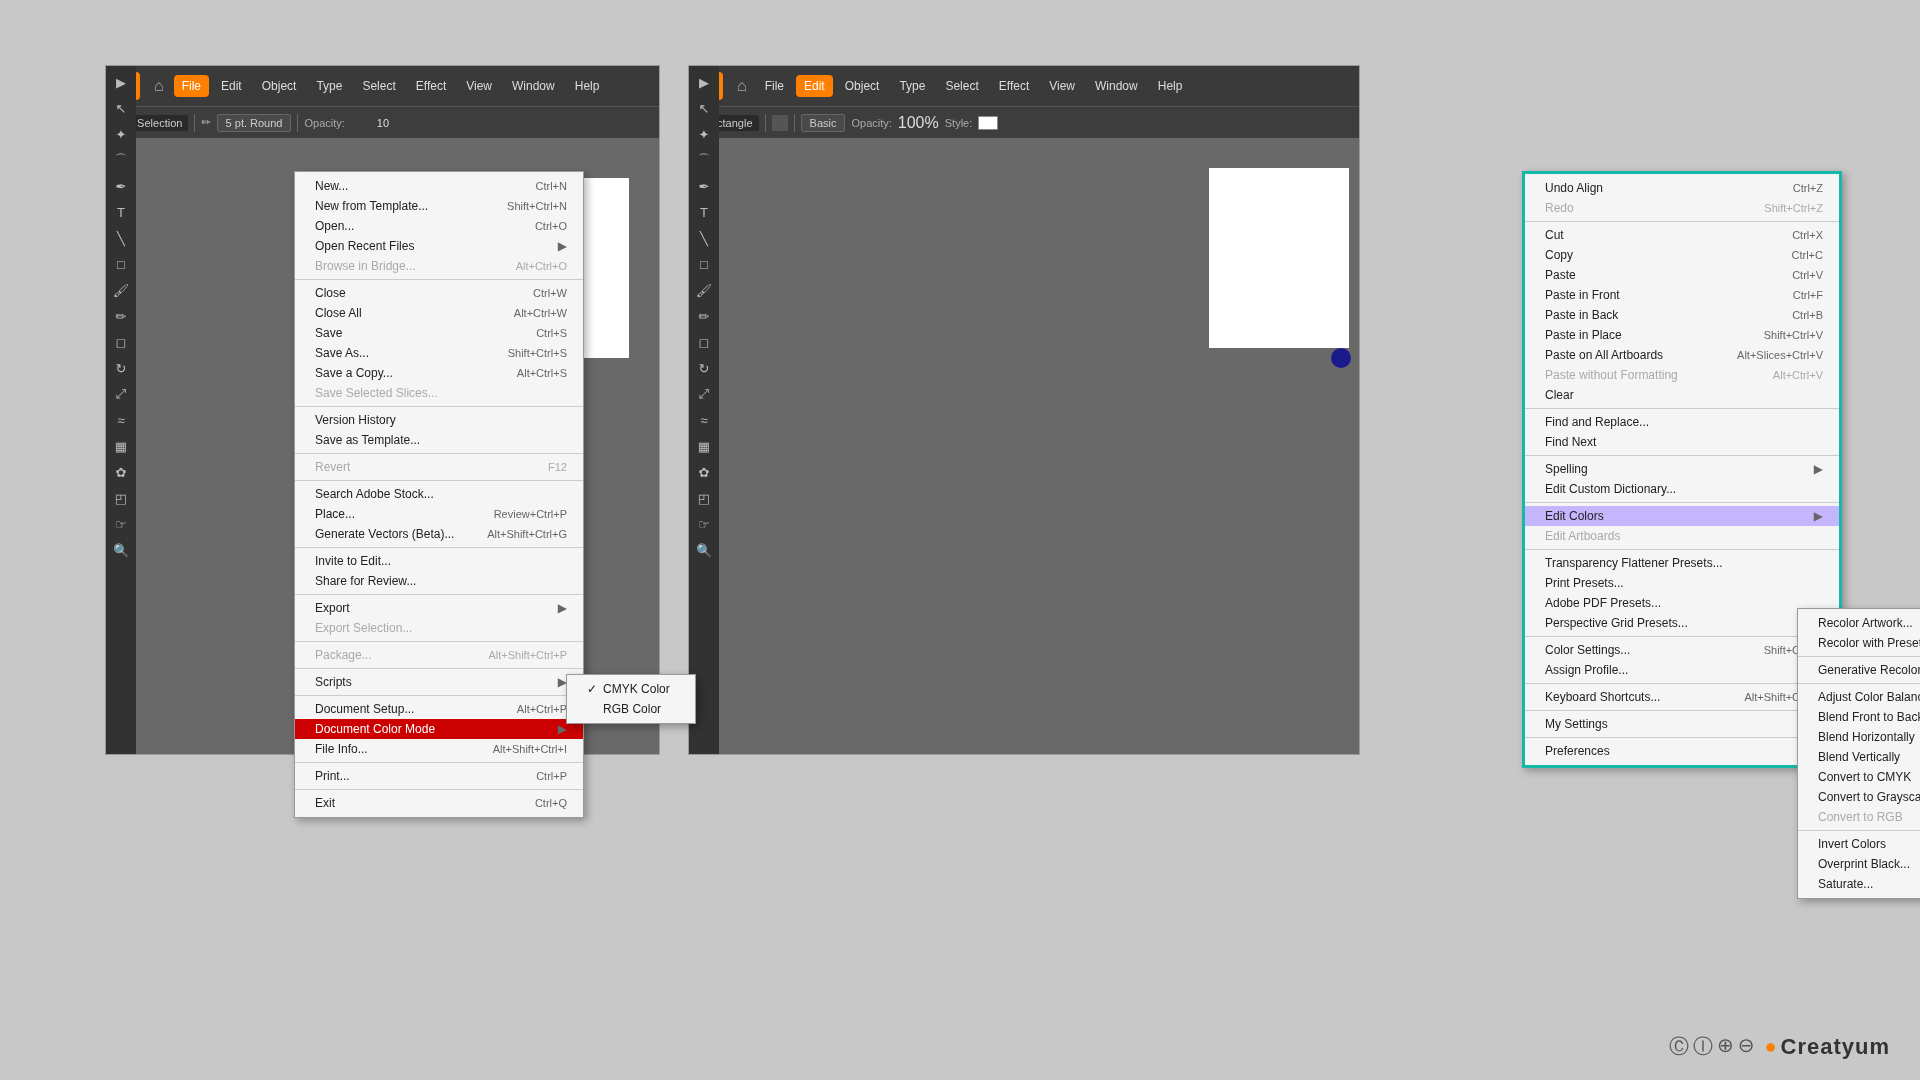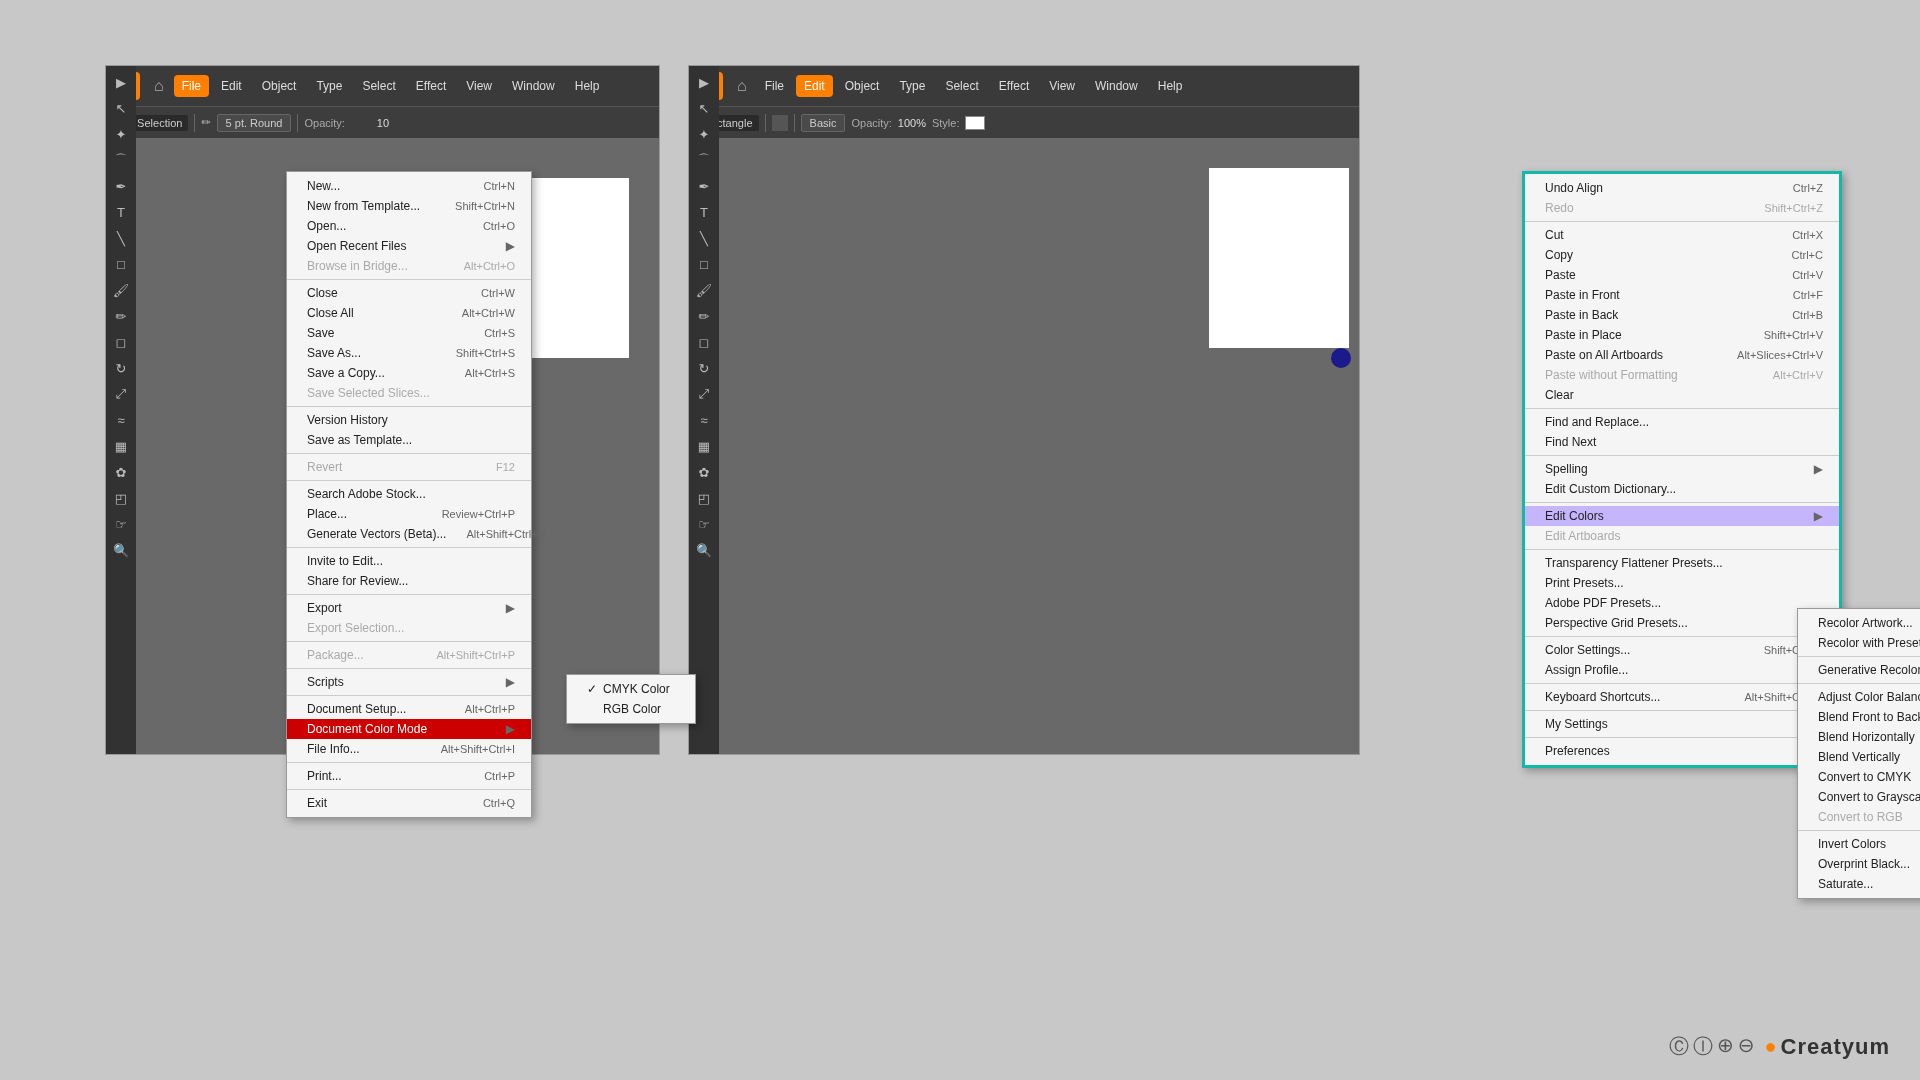--- a/index.html
+++ b/index.html
@@ -123,23 +123,23 @@
       justify-content: center;
       color: #bbb;
       font-size: 13px;
       cursor: pointer;
       border-radius: 2px;
     }
 
     
     .dropdown-file {
       position: absolute;
-      left: 180px;
+      left: 188px;
       top: 105px;
-      width: 246px;
+      width: 290px;
       background: #f5f5f5;
       border: 1px solid #999;
       box-shadow: 3px 3px 8px rgba(0,0,0,0.3);
       z-index: 100;
       padding: 4px 0;
     }
 
     .dropdown-item {
       display: flex;
       align-items: center;
@@ -469,21 +469,21 @@
     <div class="menu-item">Help</div>
   </div>
 
   <div class="toolbar">
     <span class="toolbar-label">Rectangle</span>
     <div class="toolbar-sep"></div>
     <span style="color:#888;font-size:11px;width:16px;height:16px;background:#555;display:inline-block;"></span>
     <div class="toolbar-sep"></div>
     <span class="toolbar-btn">Basic</span>
     <span style="color:#aaa;font-size:11px;">Opacity:</span>
-    <span style="color:#ddd;font-size:11px;">100%</span>
+    <span style="color:#ddd;font-size:16px;">100%</span>
     <span style="color:#aaa;font-size:11px;">Style:</span>
     <span style="width:20px;height:14px;background:white;display:inline-block;border:1px solid #888;"></span>
   </div>
 
   <div class="tab-bar">
     <div class="tab active">
       <span>Untitled-1*</span>
       <span style="font-size:10px;color:#aaa;">✕</span>
     </div>
     <span style="color:#999;font-size:10px;margin-left:4px;">▶</span>

